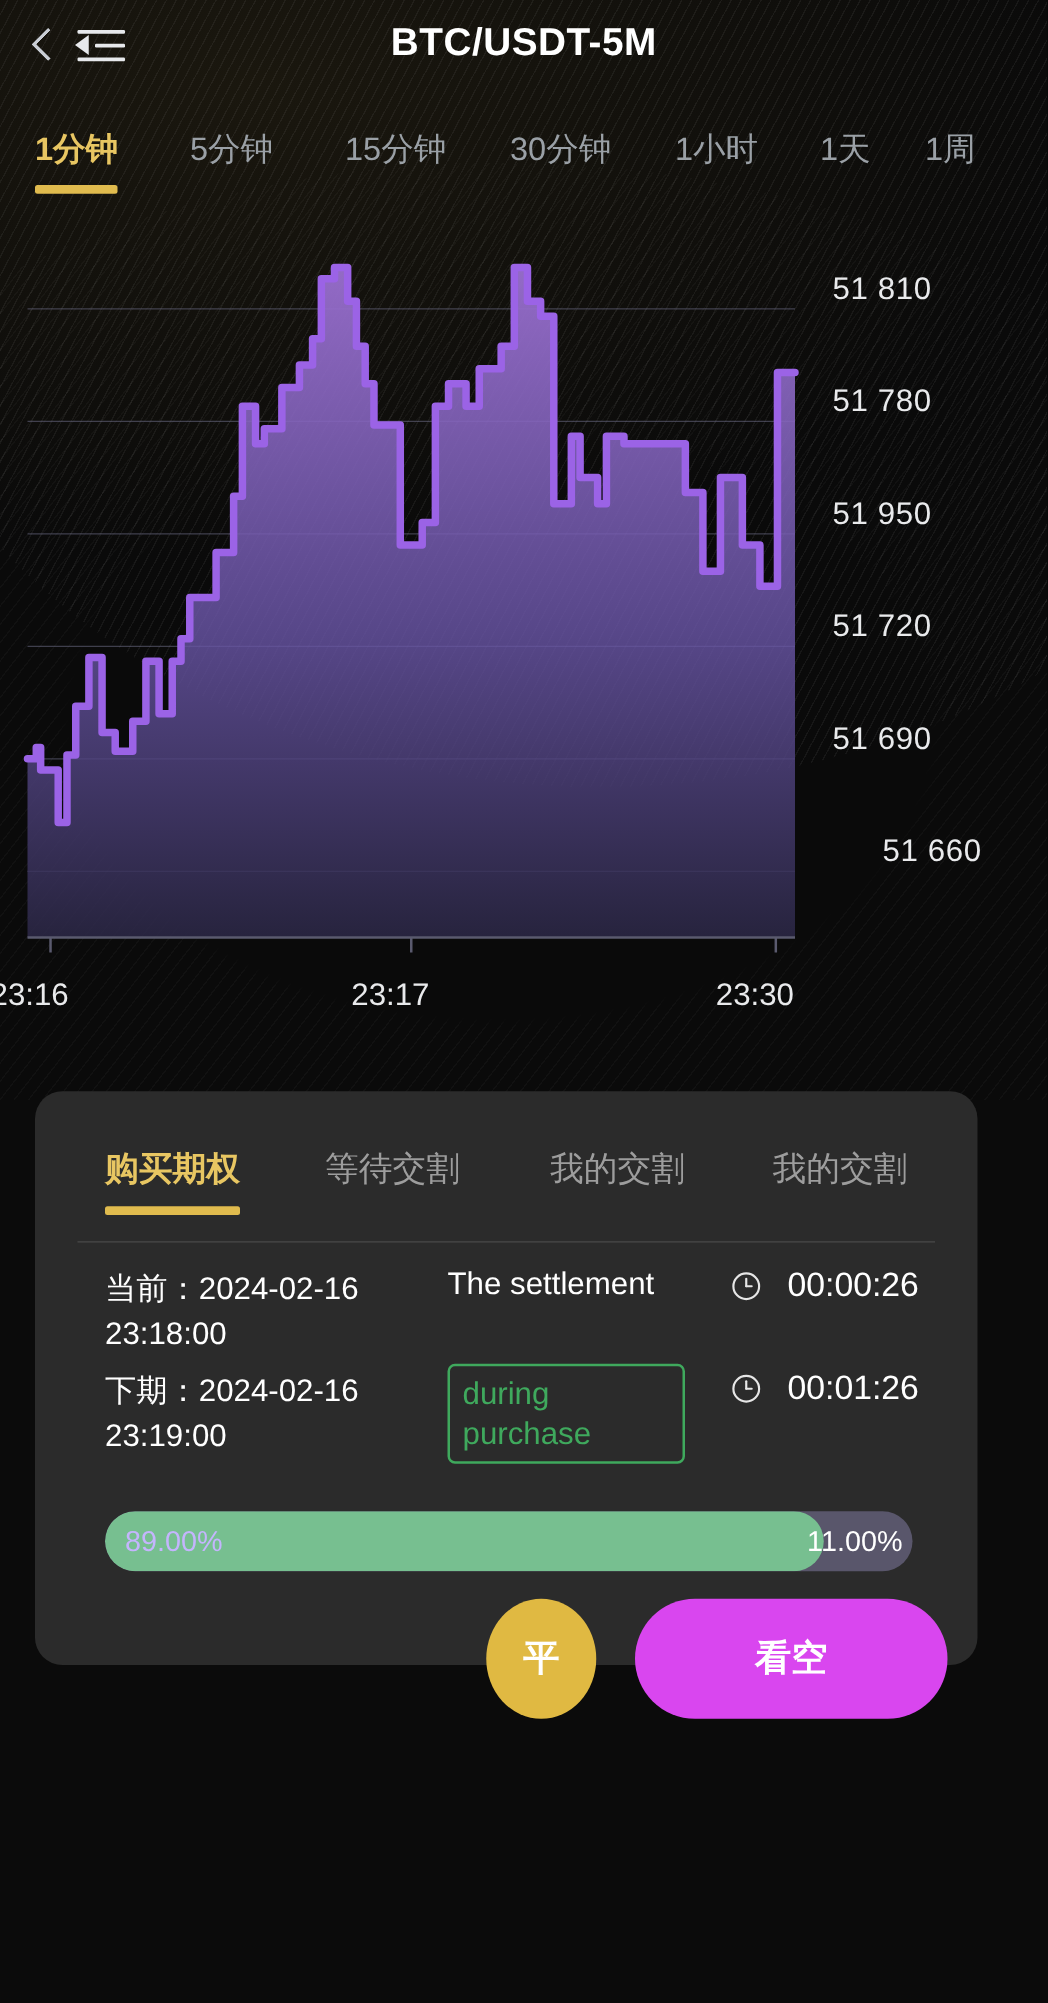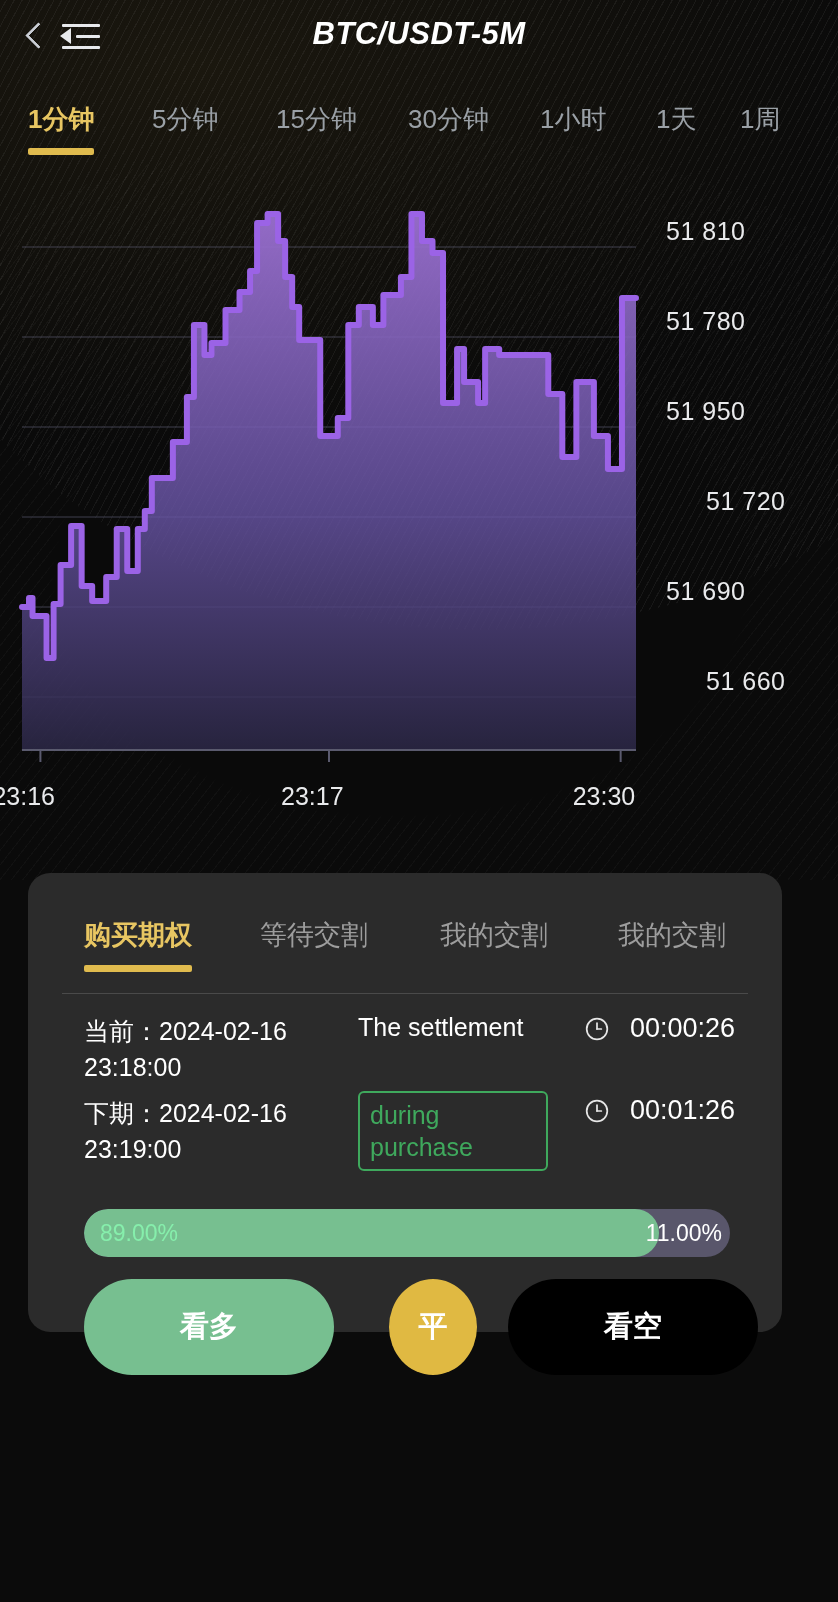--- a/index.html
+++ b/index.html
@@ -77,21 +77,20 @@
   .glow-dark {
     position:absolute; left:-130px; top:-220px;
     width:1100px; height:720px;
     background:radial-gradient(ellipse at 30% 40%, rgba(40,34,18,.55) 0%, rgba(10,10,10,0) 62%);
   }
 
   
   .header {
     position:absolute; left:0; top:0; width:838px; height:78px;
     z-index:6;
-    font-style:italic;
   }
   .nav-left {
     position:absolute; left:24px; top:16px;
     display:flex; align-items:center; gap:14px;
   }
   .chev-back { width:22px; height:40px; position:relative; cursor:pointer; }
   .chev-back::before {
     content:""; position:absolute; left:5px; top:10px;
     width:16px; height:16px;
     border-left:3.5px solid #c9cdd4; border-bottom:3.5px solid #c9cdd4;
@@ -216,21 +215,21 @@
     overflow:hidden;
     display:flex; align-items:center;
   }
   .progress .fill {
     position:absolute; left:0; top:0; height:48px;
     background:#77bf90;
     border-radius:24px;
   }
   .progress .p-left {
     position:relative; z-index:2;
-    color:#86efac; font-size:23px; margin-left:16px;
+    color:#c4b5fd; font-size:23px; margin-left:16px;
   }
   .progress .p-right {
     position:absolute; right:8px; z-index:2;
     color:#ffffff; font-size:23px;
   }
 
   
   .actions {
     position:absolute; left:56px; top:406px; width:646px; height:96px;
   }
@@ -246,21 +245,21 @@
     position:absolute; left:305px; top:0;
     width:88px; height:96px;
     background:#e0b942; border-radius:50%;
     color:#ffffff; font-size:29px; font-weight:bold;
     display:flex; align-items:center; justify-content:center;
     cursor:pointer;
   }
   .btn-short {
     position:absolute; left:424px; top:0;
     width:250px; height:96px;
-    background:#000000; border-radius:48px;
+    background:#d946ef; border-radius:48px;
     color:#ffffff; font-size:29px; font-weight:bold;
     display:flex; align-items:center; justify-content:center;
     cursor:pointer;
   }
 </style>
 </head>
 <body>
 
 <div class="phone">
 
@@ -316,21 +315,21 @@
       <path id="line-path" fill="none" stroke="#9b63e6" stroke-width="6" stroke-linejoin="round" stroke-linecap="round" d="M22,427 L25.50857142857143,427 L29.017142857142858,427 L29.017142857142858,418 L32.52571428571429,418 L32.52571428571429,436 L36.034285714285716,436 L39.542857142857144,436 L43.05142857142857,436 L46.56,436 L46.56,478 L50.06857142857143,478 L53.57714285714286,478 L53.57714285714286,424 L57.08571428571428,424 L60.59428571428572,424 L60.59428571428572,385 L64.10285714285715,385 L67.61142857142858,385 L71.12,385 L71.12,346 L74.62857142857143,346 L78.13714285714286,346 L81.64571428571429,346 L81.64571428571429,406 L85.15428571428572,406 L88.66285714285713,406 L92.17142857142856,406 L92.17142857142856,421 L95.67999999999999,421 L99.18857142857144,421 L102.69714285714285,421 L106.2057142857143,421 L106.2057142857143,397 L109.71428571428571,397 L113.22285714285715,397 L116.73142857142857,397 L116.73142857142857,349 L120.24000000000001,349 L123.74857142857142,349 L127.25714285714285,349 L127.25714285714285,391 L130.7657142857143,391 L134.27428571428572,391 L137.78285714285715,391 L137.78285714285715,349 L141.29142857142858,349 L144.8,349 L144.8,331 L148.30857142857144,331 L151.81714285714287,331 L151.81714285714287,298 L155.32571428571427,298 L158.83428571428573,298 L162.34285714285713,298 L165.85142857142858,298 L169.35999999999999,298 L172.86857142857144,298 L172.86857142857144,262 L176.37714285714287,262 L179.88571428571427,262 L183.3942857142857,262 L186.90285714285713,262 L186.90285714285713,217 L190.4114285714286,217 L193.92000000000002,217 L193.92000000000002,145 L197.42857142857142,145 L200.93714285714285,145 L204.4457142857143,145 L204.4457142857143,175 L207.95428571428573,175 L211.46285714285713,175 L211.46285714285713,163 L214.97142857142856,163 L218.48000000000002,163 L221.98857142857145,163 L225.49714285714285,163 L225.49714285714285,130 L229.00571428571428,130 L232.5142857142857,130 L236.02285714285716,130 L239.53142857142856,130 L239.53142857142856,112 L243.04,112 L246.54857142857142,112 L250.05714285714288,112 L250.05714285714288,91 L253.5657142857143,91 L257.0742857142857,91 L257.0742857142857,43 L260.58285714285716,43 L264.09142857142854,43 L267.6,43 L267.6,34 L271.1085714285714,34 L274.6171428571429,34 L278.1257142857143,34 L278.1257142857143,61 L281.63428571428574,61 L285.1428571428571,61 L285.1428571428571,97 L288.65142857142854,97 L292.16,97 L292.16,127 L295.66857142857145,127 L299.1771428571428,127 L299.1771428571428,160 L302.68571428571425,160 L306.19428571428574,160 L309.70285714285717,160 L313.2114285714286,160 L316.71999999999997,160 L320.2285714285714,160 L320.2285714285714,256 L323.7371428571429,256 L327.2457142857143,256 L330.75428571428574,256 L334.2628571428571,256 L337.77142857142854,256 L337.77142857142854,238 L341.28000000000003,238 L344.7885714285714,238 L348.2971428571429,238 L348.2971428571429,145 L351.80571428571426,145 L355.3142857142857,145 L358.8228571428572,145 L358.8228571428572,127 L362.33142857142855,127 L365.84000000000003,127 L369.34857142857146,127 L372.85714285714283,127 L372.85714285714283,145 L376.3657142857143,145 L379.8742857142857,145 L383.3828571428571,145 L383.3828571428571,115.00000000000006 L386.8914285714286,115.00000000000006 L390.4,115.00000000000006 L393.90857142857146,115.00000000000006 L397.41714285714284,115.00000000000006 L400.92571428571426,115.00000000000006 L400.92571428571426,97 L404.43428571428575,97 L407.9428571428571,97 L411.45142857142855,97 L411.45142857142855,34 L414.96000000000004,34 L418.4685714285714,34 L421.9771428571429,34 L421.9771428571429,61 L425.48571428571427,61 L428.9942857142857,61 L432.5028571428572,61 L432.5028571428572,73 L436.01142857142855,73 L439.52000000000004,73 L443.0285714285714,73 L443.0285714285714,223 L446.53714285714284,223 L450.0457142857143,223 L453.5542857142857,223 L457.0628571428571,223 L457.0628571428571,169 L460.57142857142856,169 L464.08,169 L464.08,202 L467.58857142857147,202 L471.09714285714284,202 L474.60571428571427,202 L478.11428571428576,202 L478.11428571428576,223 L481.62285714285713,223 L485.1314285714286,223 L485.1314285714286,169 L488.64,169 L492.1485714285714,169 L495.6571428571429,169 L499.1657142857143,169 L499.1657142857143,175 L502.6742857142857,175 L506.18285714285713,175 L509.69142857142856,175 L513.2,175 L516.7085714285714,175 L520.2171428571428,175 L523.7257142857143,175 L527.2342857142858,175 L530.7428571428572,175 L534.2514285714286,175 L537.76,175 L541.2685714285715,175 L544.7771428571428,175 L548.2857142857142,175 L548.2857142857142,214 L551.7942857142857,214 L555.3028571428571,214 L558.8114285714286,214 L562.32,214 L562.32,277 L565.8285714285714,277 L569.3371428571429,277 L572.8457142857143,277 L576.3542857142857,277 L576.3542857142857,202 L579.8628571428571,202 L583.3714285714285,202 L586.88,202 L590.3885714285715,202 L593.8971428571429,202 L593.8971428571429,256 L597.4057142857143,256 L600.9142857142857,256 L604.4228571428572,256 L607.9314285714286,256 L607.9314285714286,289 L611.4399999999999,289 L614.9485714285714,289 L618.4571428571428,289 L621.9657142857143,289 L621.9657142857143,118 L625.4742857142858,118 L628.9828571428571,118 L632.4914285714286,118 L636,118"></path>
       <line id="axis-line" x1="22" y1="570" x2="636" y2="570" stroke="#5a5a6e" stroke-width="2"></line>
     <line x1="40.42" x2="40.42" y1="570" y2="582" stroke="#5a5a6e" stroke-width="2"></line>
         <line x1="329" x2="329" y1="570" y2="582" stroke="#5a5a6e" stroke-width="2"></line>
         <line x1="620.65" x2="620.65" y1="570" y2="582" stroke="#5a5a6e" stroke-width="2"></line>
       </svg>
     <div class="ylabels" id="ylabels">
         <div class="ylabel" style="top: 37px;">51 810</div>
         <div class="ylabel" style="top: 127px;">51 780</div>
         <div class="ylabel" style="top: 217px;">51 950</div>
-        <div class="ylabel" style="top: 307px; margin-left: 40px;">51 720</div>
+        <div class="ylabel" style="top: 307px;">51 720</div>
         <div class="ylabel" style="top: 397px;">51 690</div>
         <div class="ylabel" style="top: 487px; margin-left: 40px;">51 660</div>
       </div>
     <div class="xlabels" id="xlabels">
         <div class="xlabel" style="left: -7.58px; top: 12px;">23:16</div>
         <div class="xlabel" style="left: 281px; top: 12px;">23:17</div>
         <div class="xlabel" style="left: 572.65px; top: 12px;">23:30</div>
       </div>
   </div>
 
@@ -370,19 +369,18 @@
       </div>
     </div>
 
     <div class="progress">
       <div class="fill" id="progress-fill" style="width: 89%;"></div>
       <span class="p-left">89.00%</span>
       <span class="p-right">11.00%</span>
     </div>
 
     <div class="actions">
-      <div class="btn-long">看多</div>
       <div class="btn-flat">平</div>
       <div class="btn-short">看空</div>
     </div>
 
   </div>
 </div>
 
 </body></html>

